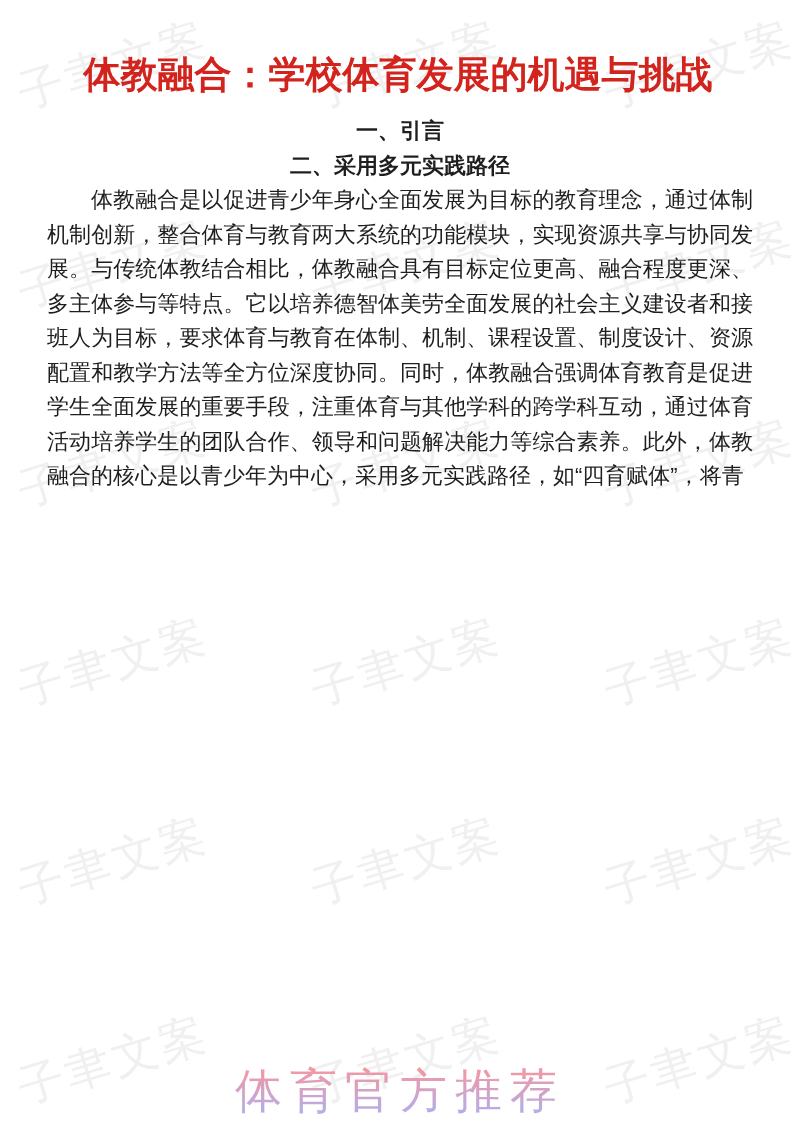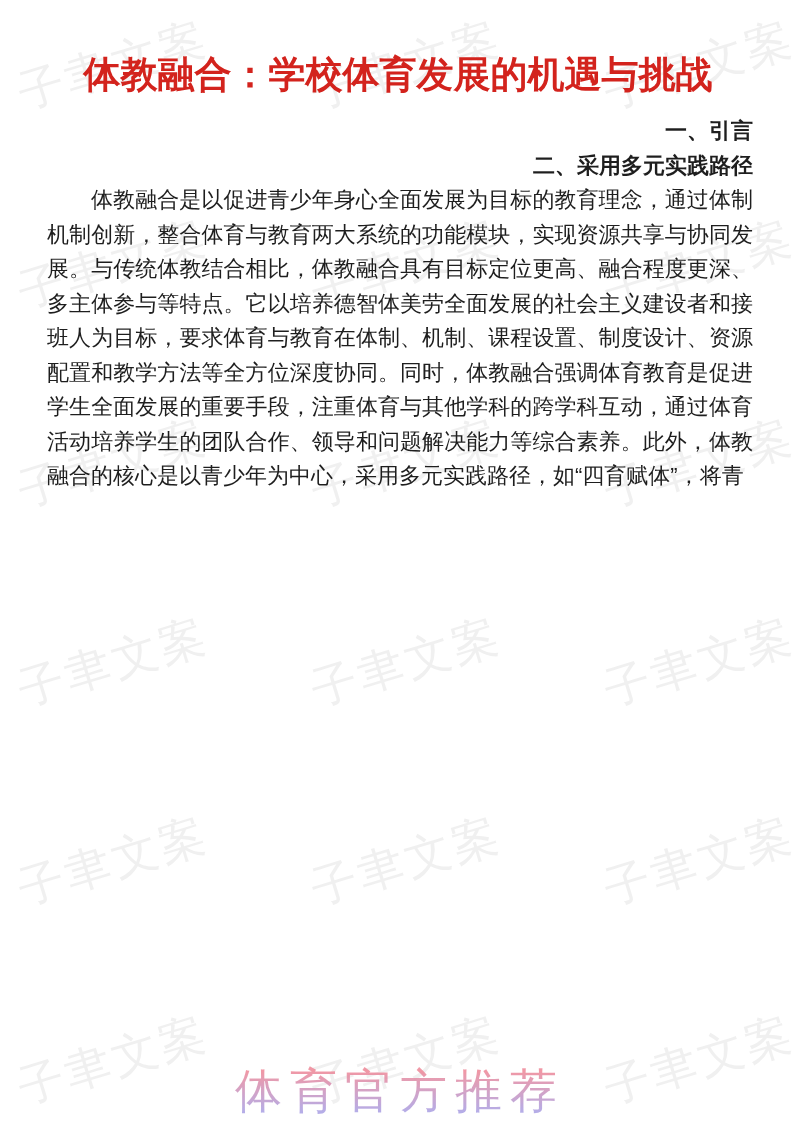--- a/index.html
+++ b/index.html
@@ -51,21 +51,21 @@
     color: #1e1e1e;
   }
   .doc-body p, .doc-body h2 {
     margin: 0;
     font-size: 22px;
     line-height: 34.5px;
     text-align: justify;
     text-justify: inter-ideograph;
     font-weight: normal;
   }
-  .doc-body h2 { font-weight: bold; text-align: right; }
+  .doc-body h2 { font-weight: bold; text-align: center; }
   .doc-body .lead { font-weight: bold; }
   .indent { text-indent: 2em; }
 
   
   .footer-promo {
     position: absolute;
     left: 0; right: 0; bottom: 8px;
     z-index: 2;
     text-align: center;
     font-family: "Liberation Serif", serif;

